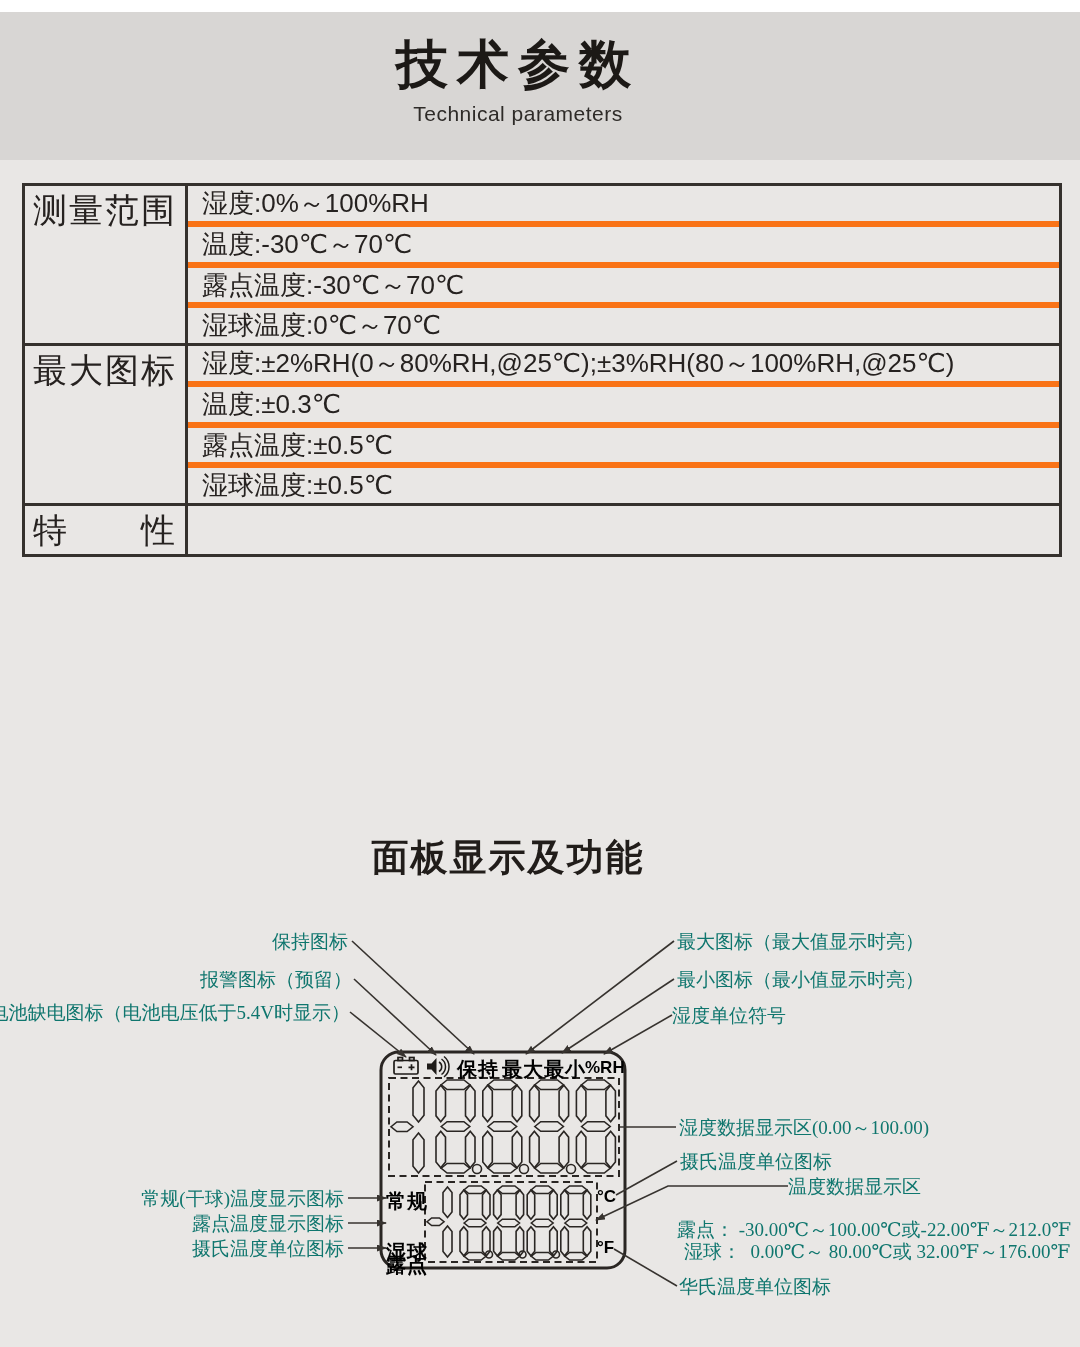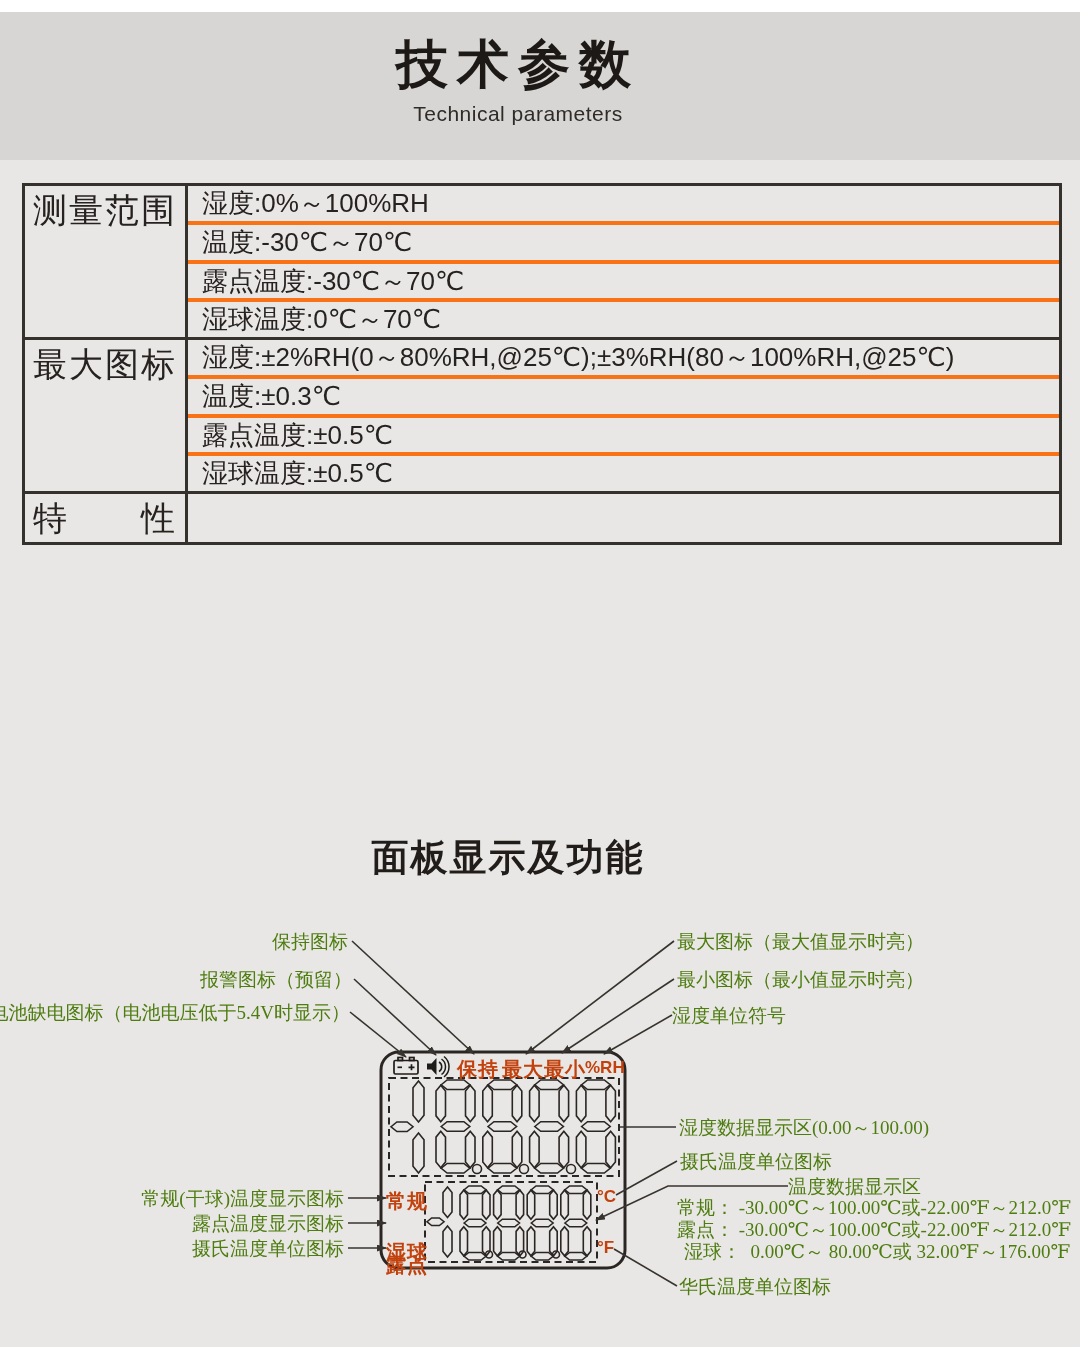--- a/index.html
+++ b/index.html
@@ -12,34 +12,34 @@
   .sub-title{margin:2px 0 0 0;font-size:21px;font-weight:500;color:#2e2b28;letter-spacing:0.5px;
              transform:translateX(-22px);}
 
   
   .spec-table{position:absolute;left:22px;top:183px;width:1034px;border:3px solid #35312d;background:transparent;}
   .tgroup{display:flex;border-bottom:3px solid #35312d;}
   .tgroup:last-child{border-bottom:none;}
   .tgroup-label{width:160px;border-right:3px solid #35312d;font-size:34px;font-weight:400;
                 letter-spacing:2px;text-align:center;padding-top:2px;}
   .tgroup-rows{flex:1;min-width:0;}
-  .trow{height:34.75px;line-height:35px;border-bottom:4px solid #f97316;padding-left:14px;
+  .trow{height:34.75px;line-height:35px;border-bottom:6px solid #f97316;padding-left:14px;
         font-size:26px;font-weight:500;white-space:nowrap;overflow:hidden;}
   .trow:last-child{border-bottom:none;}
 
   
   .panel-title{position:absolute;left:0;top:833px;width:100%;margin:0;text-align:center;
                font-size:37px;font-weight:800;letter-spacing:2px;color:#211d1a;transform:translateX(-32px);}
 
   .callout{position:absolute;font-family:"Liberation Serif","DejaVu Serif",serif;font-size:19px;
-           color:#4d7c0f;white-space:pre;line-height:21px;}
+           color:#0f766e;white-space:pre;line-height:21px;}
   .c-right{text-align:left;}
   .c-left{text-align:right;}
 
-  .lcd-text{position:absolute;font-weight:bold;color:#c2410c;white-space:nowrap;}
+  .lcd-text{position:absolute;font-weight:bold;color:#000000;white-space:nowrap;}
   .lcd-cn{font-size:20px;letter-spacing:1px;}
   .lcd-sm{font-size:17px;}
 
   svg.overlay{position:absolute;left:0;top:0;width:1080px;height:1347px;pointer-events:none;}
 </style>
 </head>
 <body>
 
 <div class="page">
   <div class="top-strip"></div>
@@ -204,17 +204,16 @@
   <span class="callout c-left" style="right:736px;top:1188px;">常规(干球)温度显示图标</span>
   <span class="callout c-left" style="right:736px;top:1213px;">露点温度显示图标</span>
   <span class="callout c-left" style="right:736px;top:1238px;">摄氏温度单位图标</span>
 
   <span class="callout c-right" style="left:677px;top:931px;">最大图标（最大值显示时亮）</span>
   <span class="callout c-right" style="left:677px;top:969px;">最小图标（最小值显示时亮）</span>
   <span class="callout c-right" style="left:672px;top:1005px;">湿度单位符号</span>
   <span class="callout c-right" style="left:679px;top:1117px;">湿度数据显示区(0.00～100.00)</span>
   <span class="callout c-right" style="left:680px;top:1151px;">摄氏温度单位图标</span>
   <span class="callout c-right" style="left:788px;top:1176px;">温度数据显示区</span>
-  <span class="callout c-right" style="left:677px;top:1197px;">常规： -30.00℃～100.00℃或-22.00℉～212.0℉</span>
   <span class="callout c-right" style="left:677px;top:1219px;">露点： -30.00℃～100.00℃或-22.00℉～212.0℉</span>
   <span class="callout c-right" style="left:684px;top:1241px;">湿球：  0.00℃～ 80.00℃或 32.00℉～176.00℉</span>
   <span class="callout c-right" style="left:679px;top:1276px;">华氏温度单位图标</span>
 </div>
 
 </body></html>

